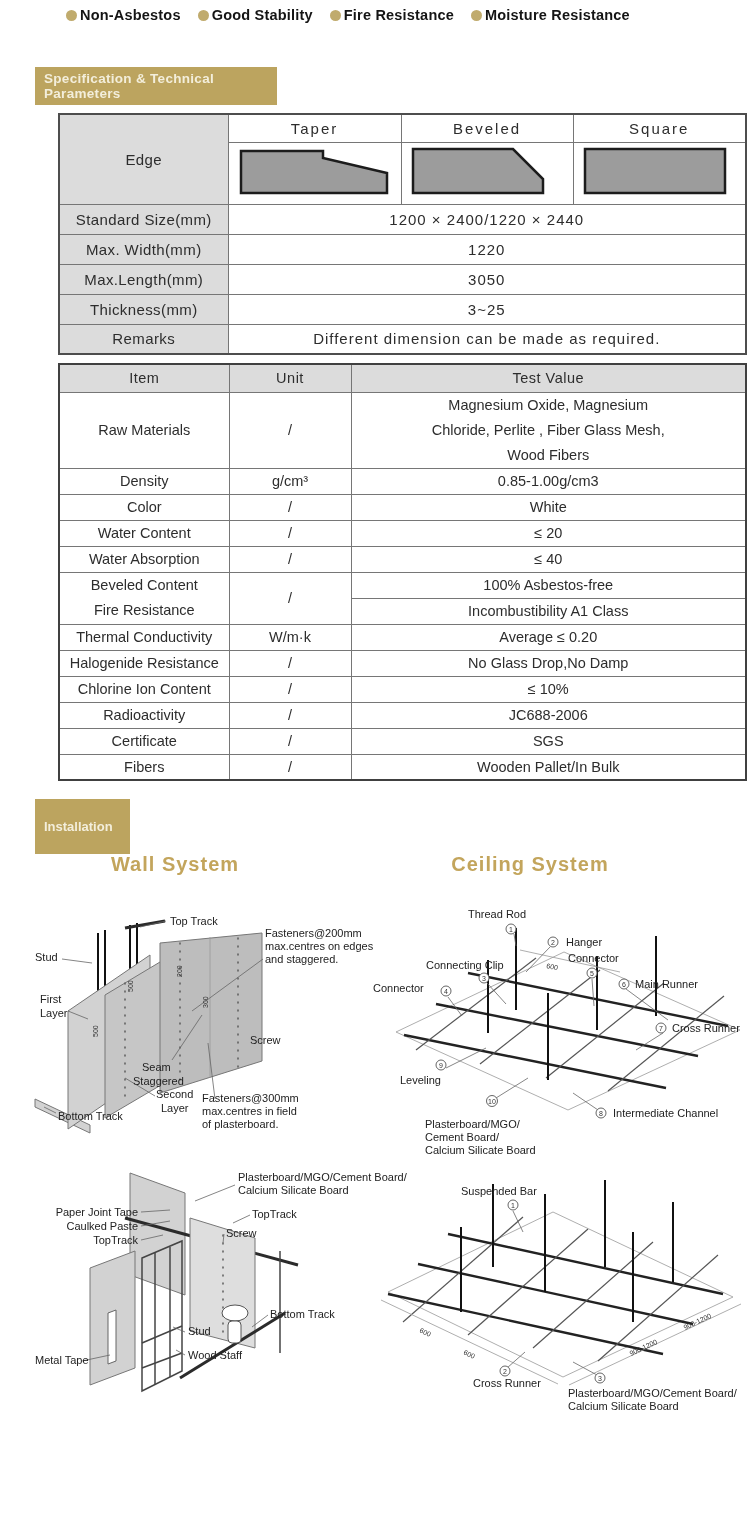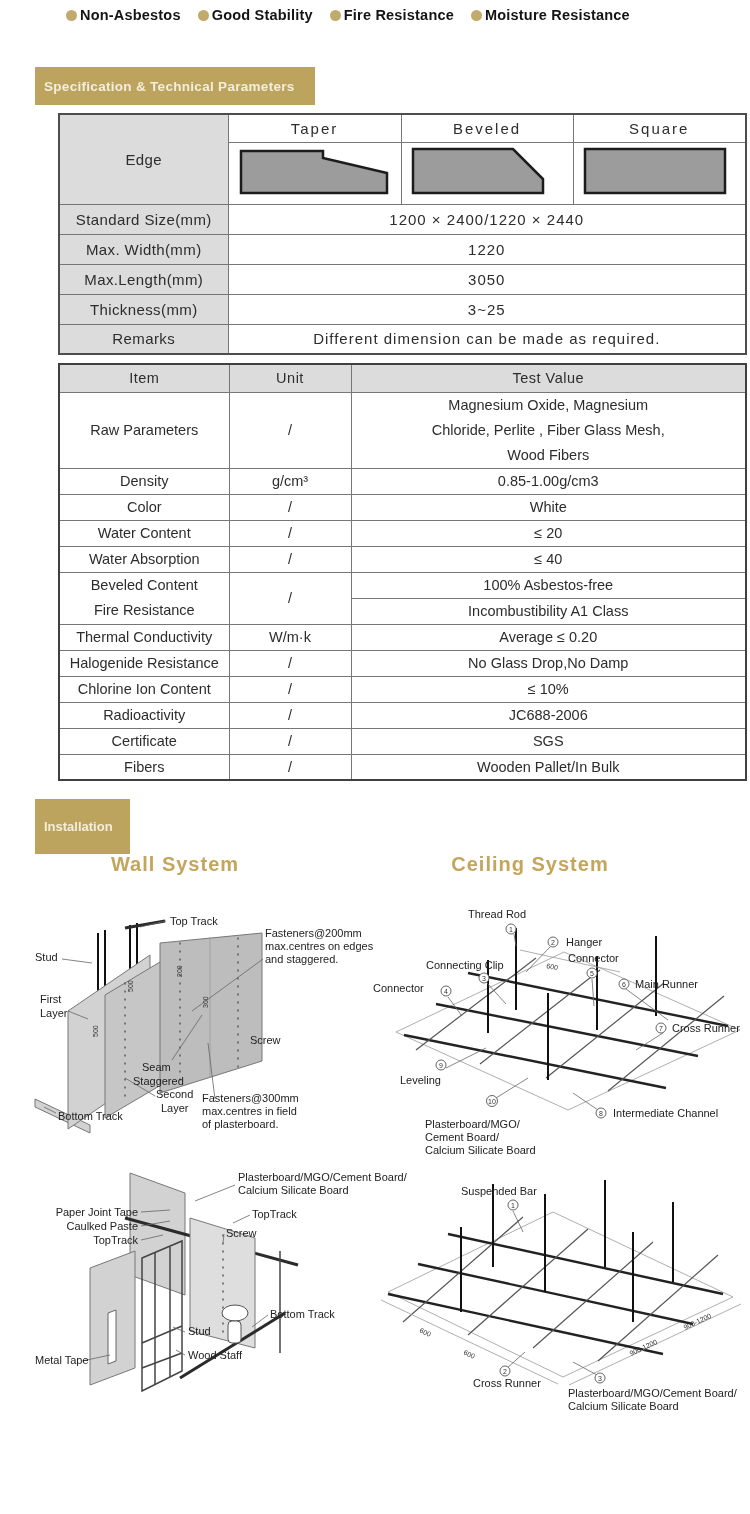--- a/index.html
+++ b/index.html
@@ -5,21 +5,21 @@
   html,body{margin:0;padding:0;background:#fff;}
   .page{position:relative;width:750px;height:1514px;background:#fff;overflow:hidden;
         font-family:"Liberation Sans",sans-serif;color:#222;}
   
   .features{position:absolute;left:66px;top:7px;display:flex;gap:17px;}
   .feature{display:flex;align-items:center;gap:3px;font-size:14.5px;font-weight:600;color:#141414;letter-spacing:.2px;}
   .dot{width:11px;height:11px;border-radius:50%;background:#c0ab6d;flex:0 0 auto;}
   
   .badge{position:absolute;background:#bca45f;color:#f3eedb;font-weight:bold;
          display:flex;align-items:center;padding-left:9px;box-sizing:border-box;}
-  .badge-spec{left:35px;top:67px;width:280px;height:38px;font-size:13.5px;letter-spacing:.3px;}
+  .badge-spec{left:35px;top:67px;width:242px;height:38px;font-size:13.5px;letter-spacing:.3px;}
   .badge-install{left:35px;top:799px;width:95px;height:55px;font-size:13px;}
   
   table{border-collapse:collapse;table-layout:fixed;position:absolute;background:#fff;}
   td{border:1px solid #767676;text-align:center;vertical-align:middle;padding:0;
      font-size:15px;color:#2d2d2d;}
   .t1{left:58px;top:113px;width:687px;border:2px solid #4d4d4d;}
   .t1 .lbl{background:#dcdcdc;letter-spacing:.4px;}
   .t1 .hdr{letter-spacing:2px;}
   .t1 .val{letter-spacing:1px;margin-left:42px;}
   .h28{height:28px}.h62{height:62px}.h30{height:30px}
@@ -136,21 +136,21 @@
         <col style="width:122px">
         <col style="width:395px">
       </colgroup>
     <tbody>
         <tr class="h28">
       <td class="hdr">Item</td>
       <td class="hdr">Unit</td>
       <td class="hdr">Test Value</td>
     </tr>
     <tr class="h76">
-      <td>Raw Parameters</td>
+      <td>Raw Materials</td>
       <td>/</td>
       <td>
         <div class="mline">Magnesium Oxide, Magnesium</div>
         <div class="mline">Chloride, Perlite , Fiber Glass Mesh,</div>
         <div class="mline">Wood Fibers</div>
       </td>
     </tr>
     <tr class="h26">
       <td>Density</td>
       <td>g/cm³</td>

